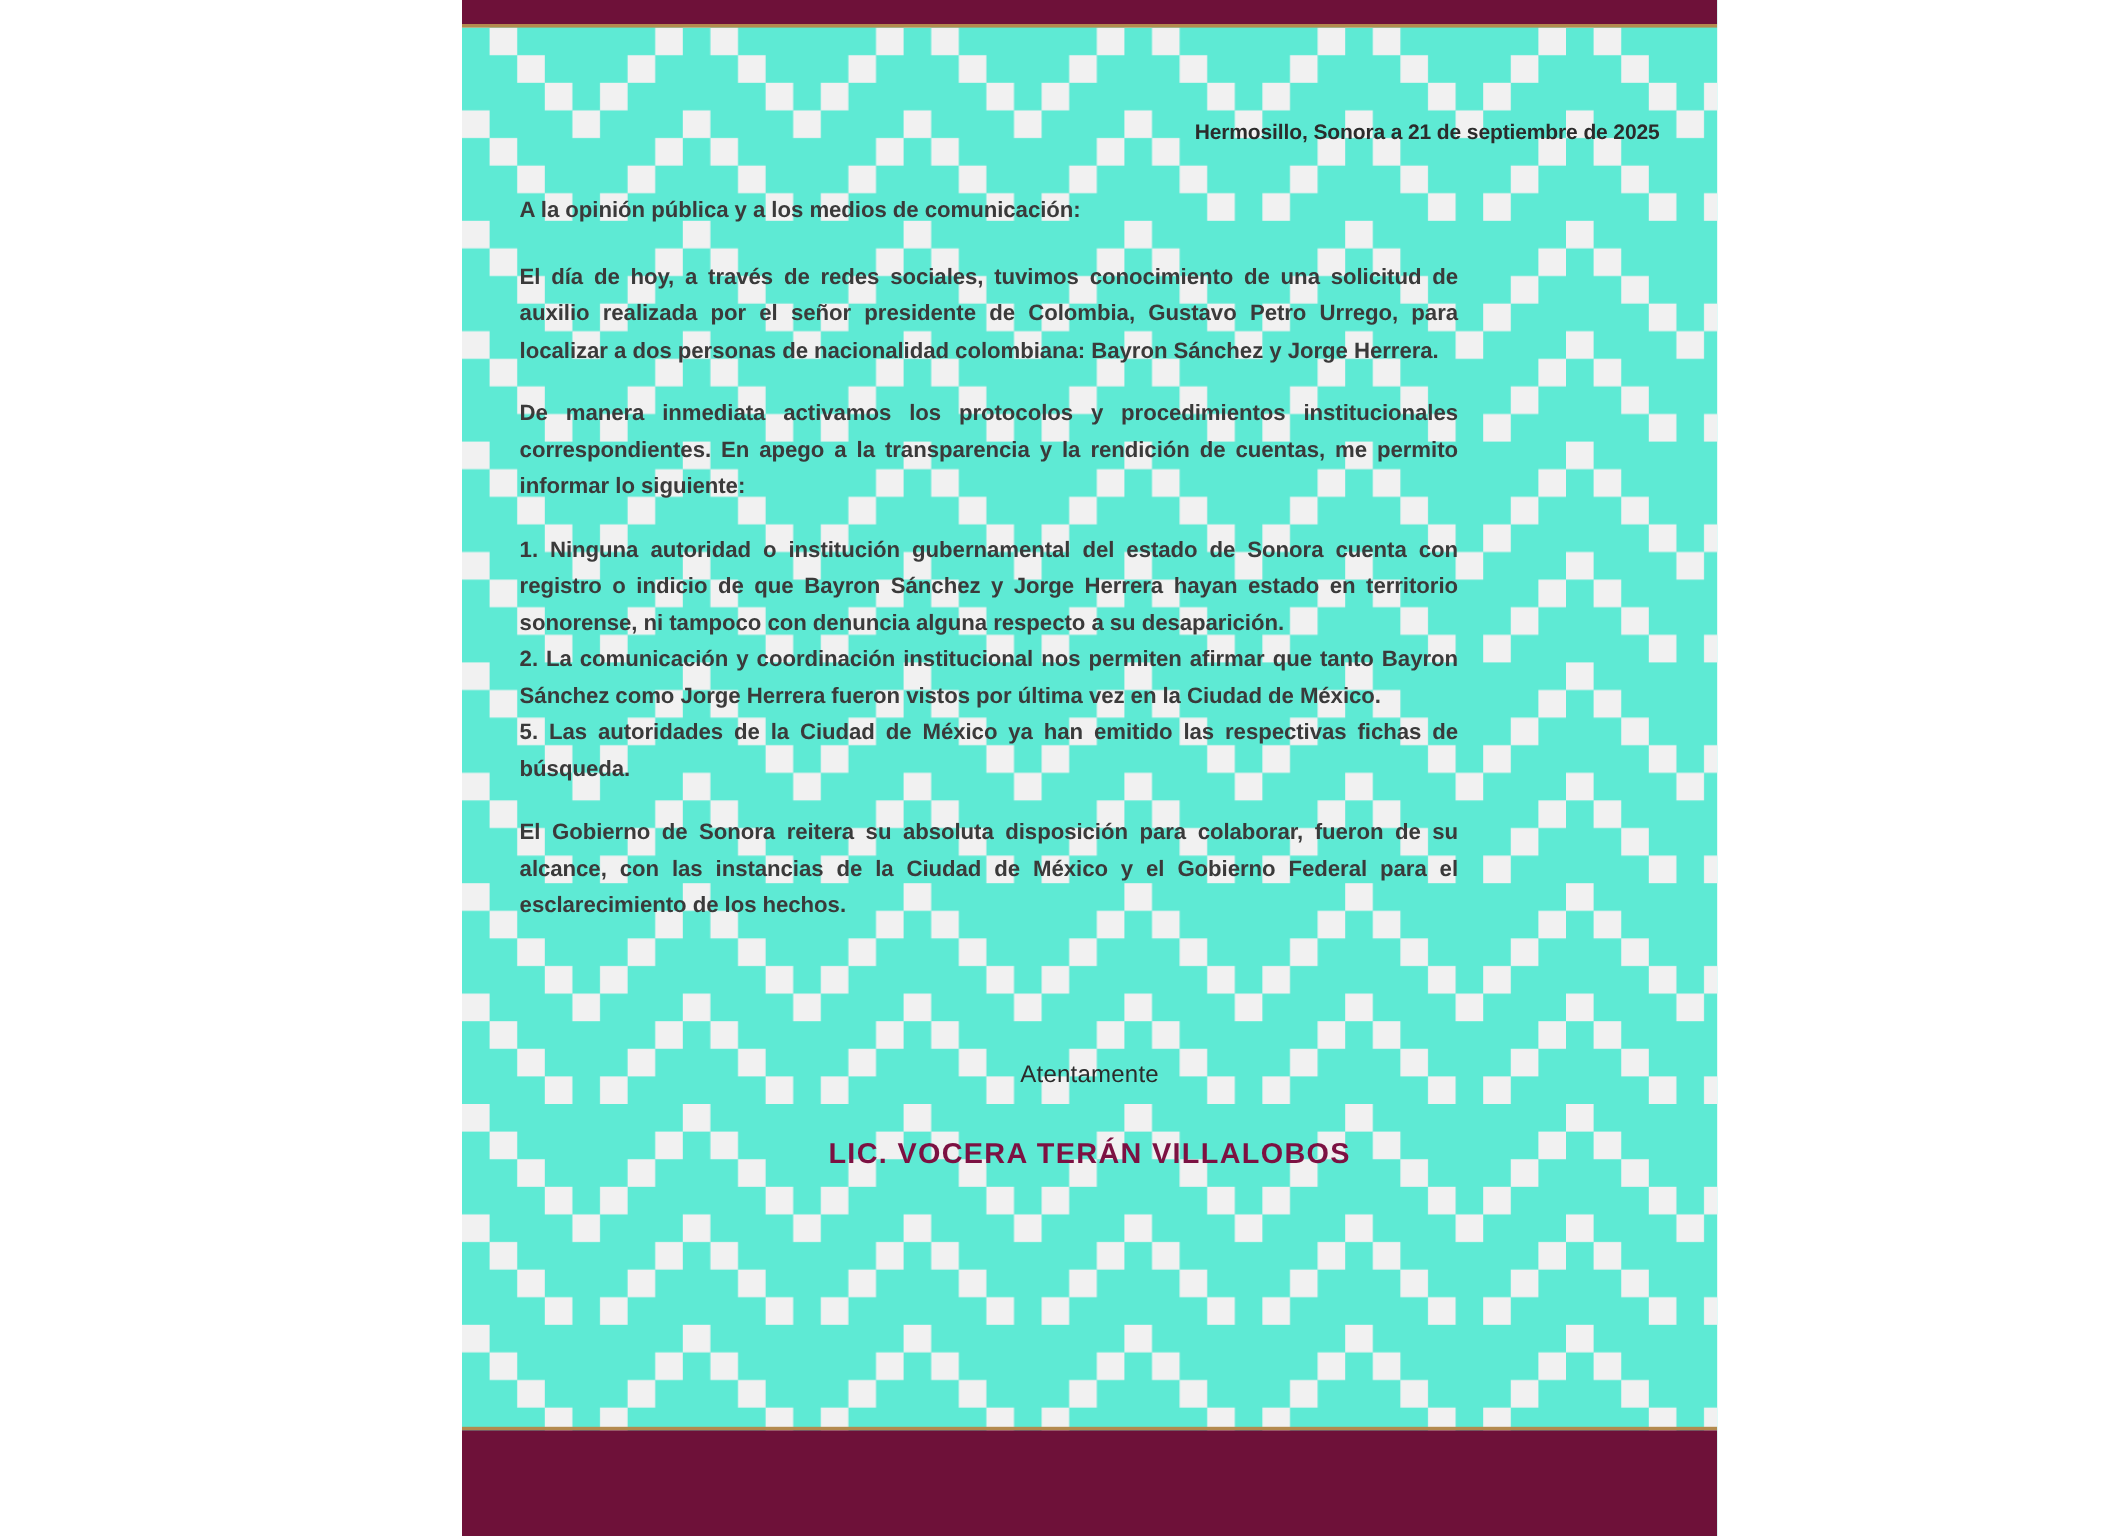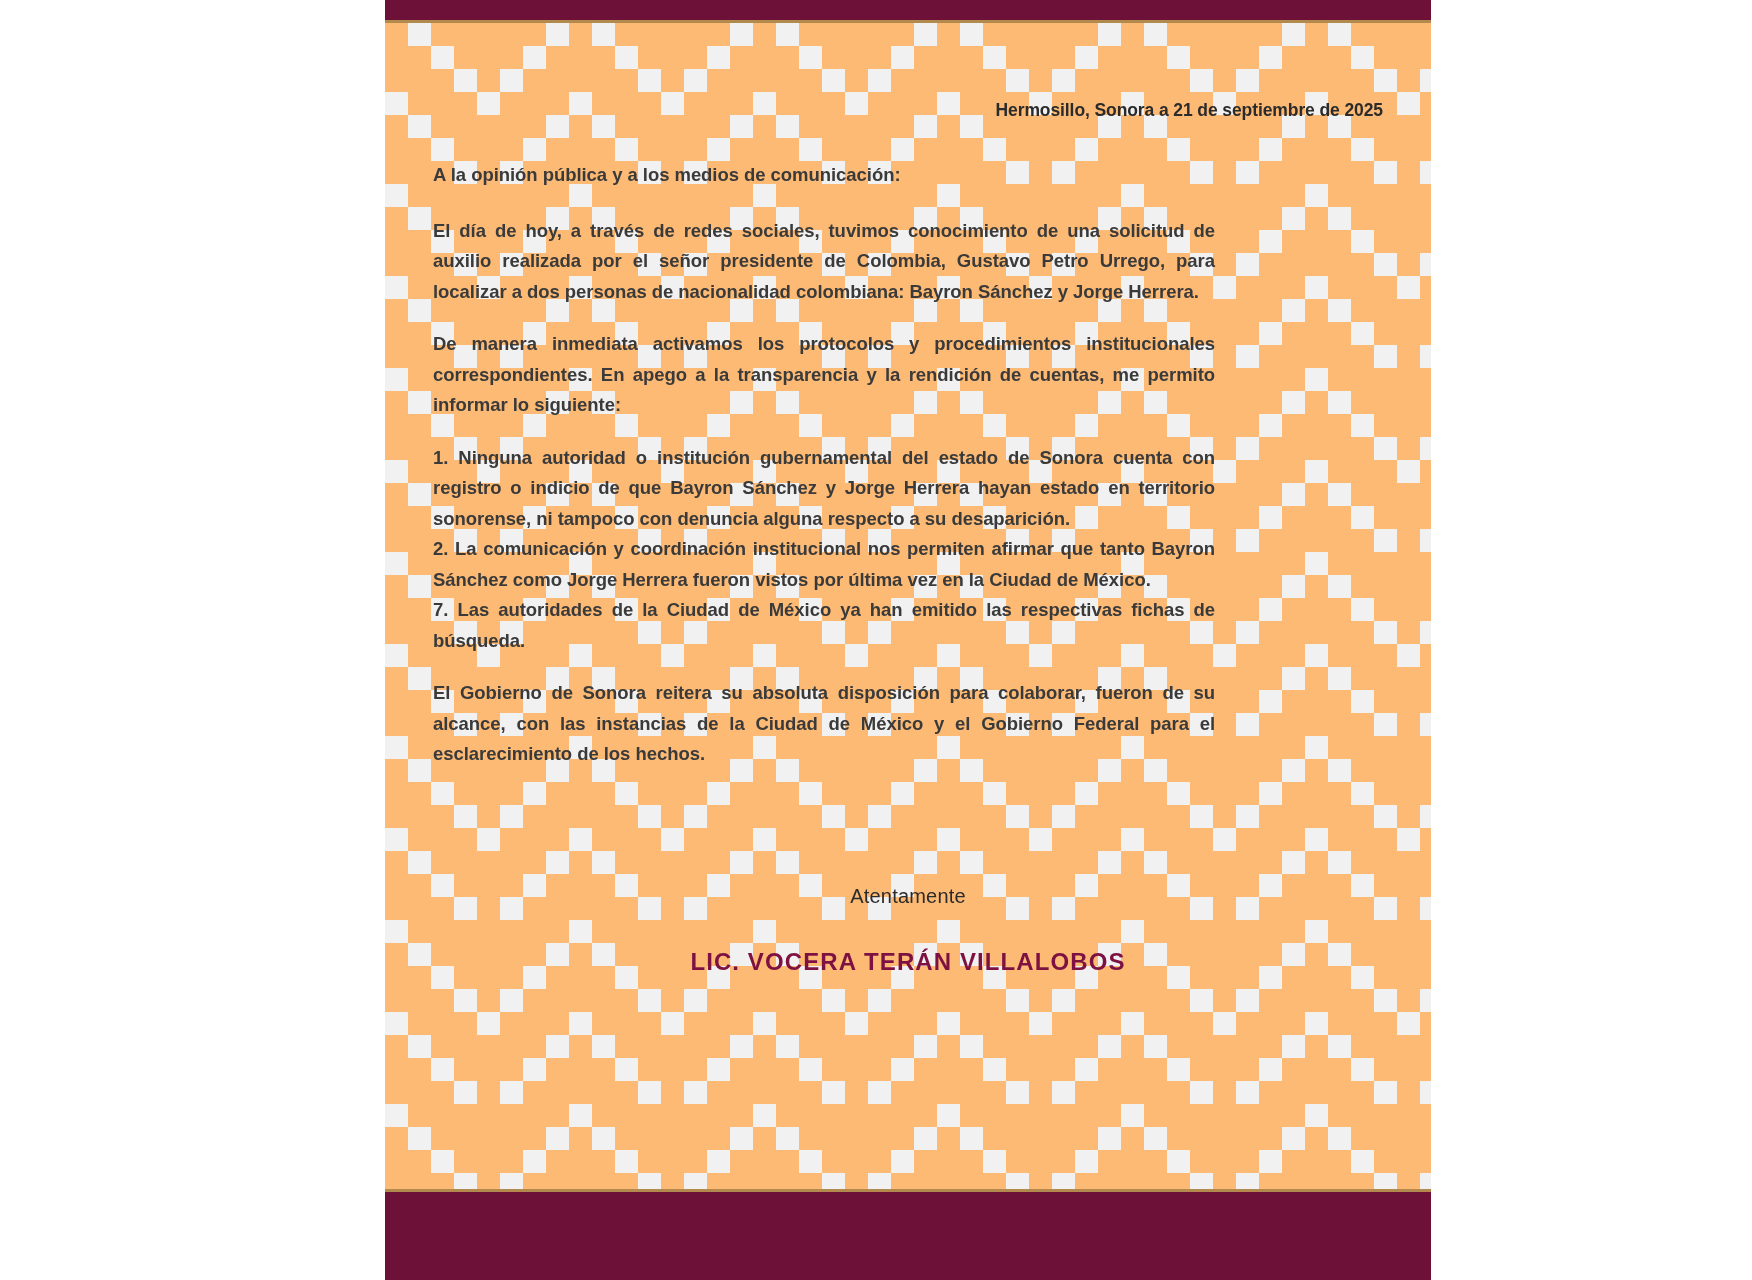--- a/index.html
+++ b/index.html
@@ -15,21 +15,21 @@
     position: relative;
   }
 
   
   .page {
     position: absolute;
     left: 385px;
     top: 0;
     width: 1046px;
     height: 1280px;
-    background: #fdba74;
+    background: #5eead4;
     overflow: hidden;
   }
 
   
   .watermark {
     position: absolute;
     left: 0;
     top: 0;
     width: 100%;
     height: 100%;
@@ -203,21 +203,21 @@
 
       <p class="para salutation">A la opinión pública y a los medios de comunicación:</p>
 
       <p class="para">El día de hoy, a través de redes sociales, tuvimos conocimiento de una solicitud de auxilio realizada por el señor presidente de Colombia, Gustavo Petro Urrego, para localizar a dos personas de nacionalidad colombiana: Bayron Sánchez y Jorge Herrera.</p>
 
       <p class="para">De manera inmediata activamos los protocolos y procedimientos institucionales correspondientes. En apego a la transparencia y la rendición de cuentas, me permito informar lo siguiente:</p>
 
       <div class="list-block">
         <p class="list-item">1. Ninguna autoridad o institución gubernamental del estado de Sonora cuenta con registro o indicio de que Bayron Sánchez y Jorge Herrera hayan estado en territorio sonorense, ni tampoco con denuncia alguna respecto a su desaparición.</p>
         <p class="list-item">2. La comunicación y coordinación institucional nos permiten afirmar que tanto Bayron Sánchez como Jorge Herrera fueron vistos por última vez en la Ciudad de México.</p>
-        <p class="list-item">7. Las autoridades de la Ciudad de México ya han emitido las respectivas fichas de búsqueda.</p>
+        <p class="list-item">5. Las autoridades de la Ciudad de México ya han emitido las respectivas fichas de búsqueda.</p>
       </div>
 
       <p class="para tight">El Gobierno de Sonora reitera su absoluta disposición para colaborar, fueron de su alcance, con las instancias de la Ciudad de México y el Gobierno Federal para el esclarecimiento de los hechos.</p>
     </div>
 
     <div class="sign">
       <div class="sign-greeting">Atentamente</div>
       <div class="sign-name">LIC. VOCERA TERÁN VILLALOBOS</div>
     </div>
 

